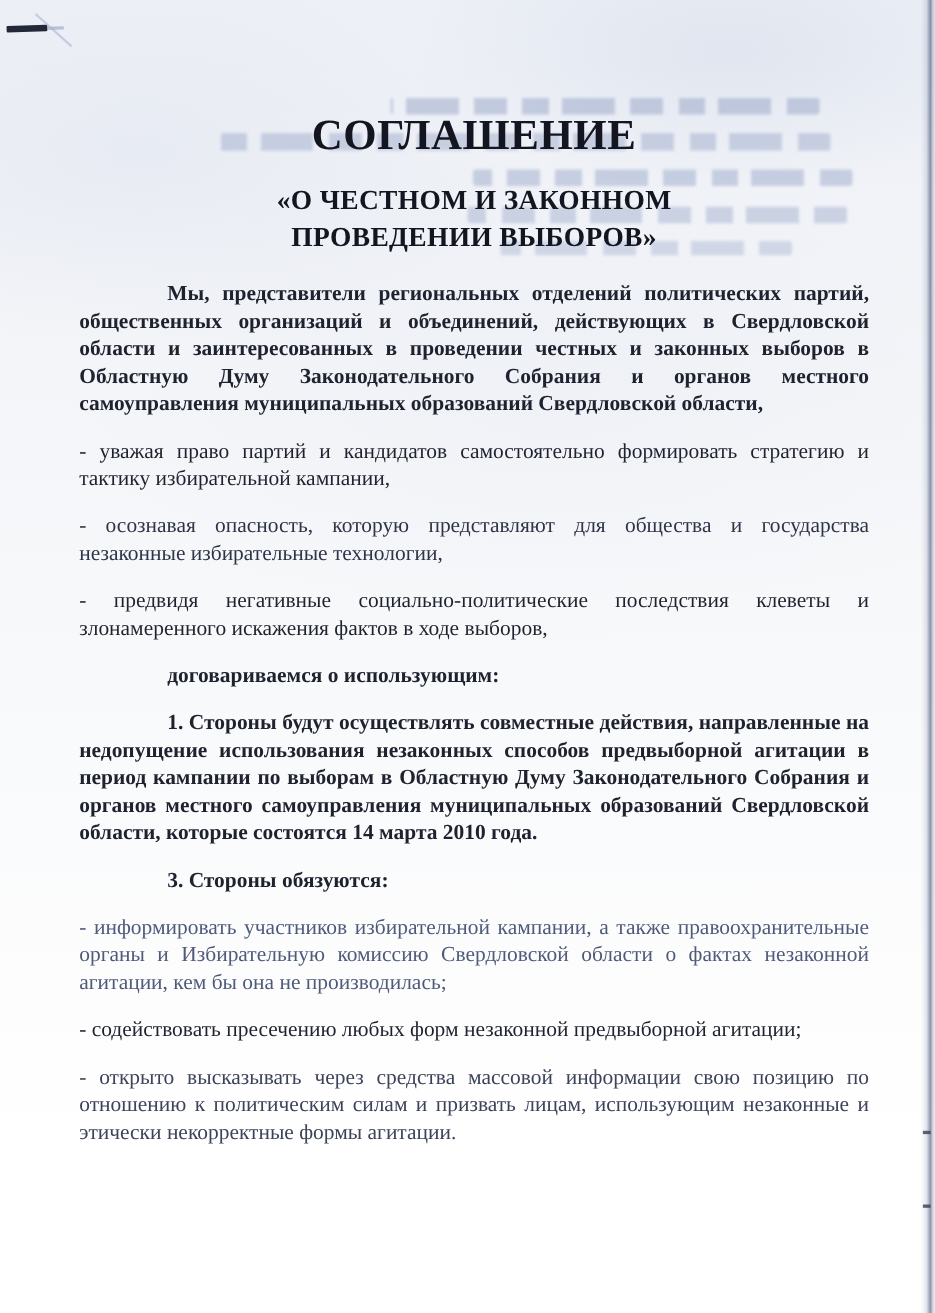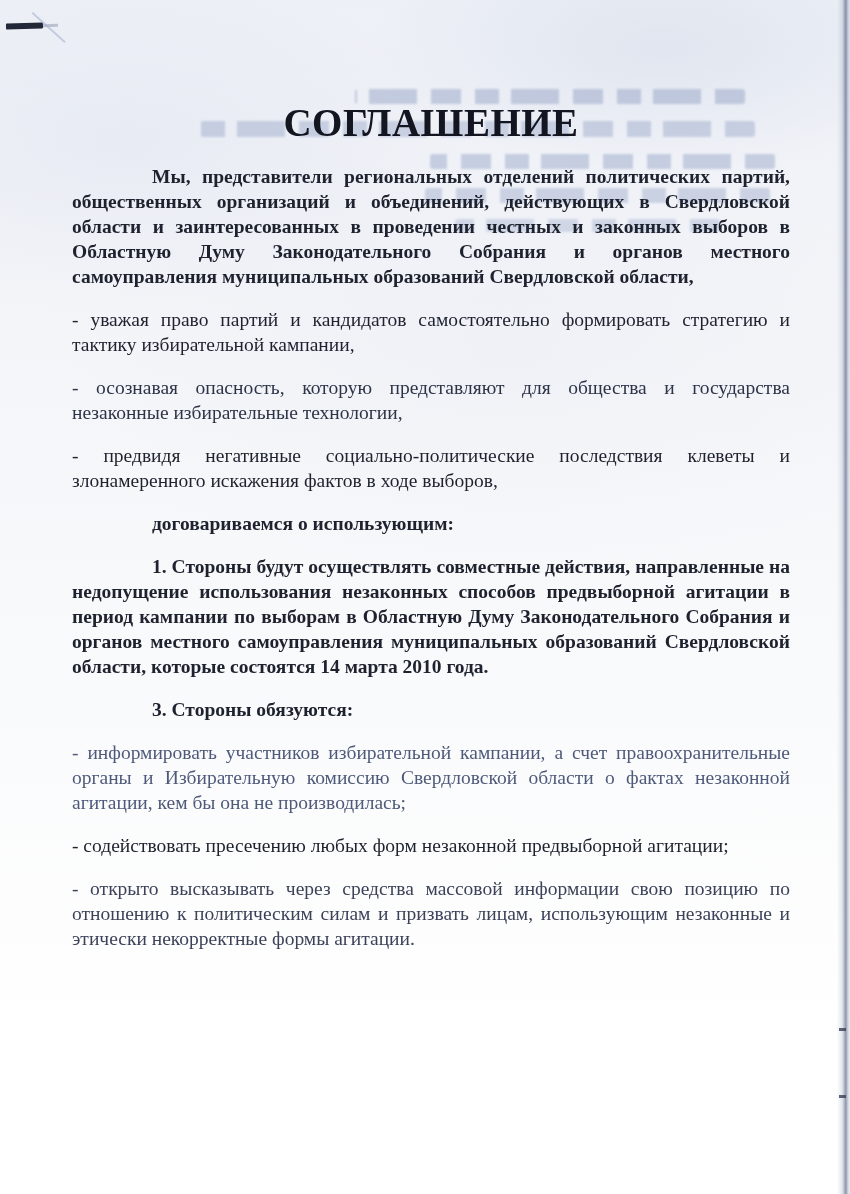--- a/index.html
+++ b/index.html
@@ -83,30 +83,34 @@
 
   <div class="ghost g1"></div>
   <div class="ghost g2"></div>
   <div class="ghost g3"></div>
   <div class="ghost g4"></div>
   <div class="ghost g5"></div>
 
   <div class="content">
     <h1 class="doc-title">СОГЛАШЕНИЕ</h1>
 
+    <div class="doc-subtitle">
+      <div>«О ЧЕСТНОМ И ЗАКОННОМ</div>
+      <div>ПРОВЕДЕНИИ ВЫБОРОВ»</div>
+    </div>
 
     <div class="body-text">
       <p class="indent">Мы, представители региональных отделений политических партий, общественных организаций и объединений, действующих в Свердловской области и заинтересованных в проведении честных и законных выборов в Областную Думу Законодательного Собрания и органов местного самоуправления муниципальных образований Свердловской области,</p>
       <p>- уважая право партий и кандидатов самостоятельно формировать стратегию и тактику избирательной кампании,</p>
       <p class="soft">- осознавая опасность, которую представляют для общества и государства незаконные избирательные технологии,</p>
       <p>- предвидя негативные социально-политические последствия клеветы и злонамеренного искажения фактов в ходе выборов,</p>
       <p class="indent">договариваемся о использующим:</p>
       <p class="indent">1. Стороны будут осуществлять совместные действия, направленные на недопущение использования незаконных способов предвыборной агитации в период кампании по выборам в Областную Думу Законодательного Собрания и органов местного самоуправления муниципальных образований Свердловской области, которые состоятся 14 марта 2010 года.</p>
       <p class="indent">3. Стороны обязуются:</p>
-      <p class="blue">- информировать участников избирательной кампании, а счет правоохранительные органы и Избирательную комиссию Свердловской области о фактах незаконной агитации, кем бы она не производилась;</p>
+      <p class="blue">- информировать участников избирательной кампании, а также правоохранительные органы и Избирательную комиссию Свердловской области о фактах незаконной агитации, кем бы она не производилась;</p>
       <p>- содействовать пресечению любых форм незаконной предвыборной агитации;</p>
       <p class="muted">- открыто высказывать через средства массовой информации свою позицию по отношению к политическим силам и призвать лицам, использующим незаконные и этически некорректные формы агитации.</p>
     </div>
   </div>
 
   <div class="page-edge"></div>
   <div class="edge-tick t1"></div>
   <div class="edge-tick t2"></div>
 
 </div>

